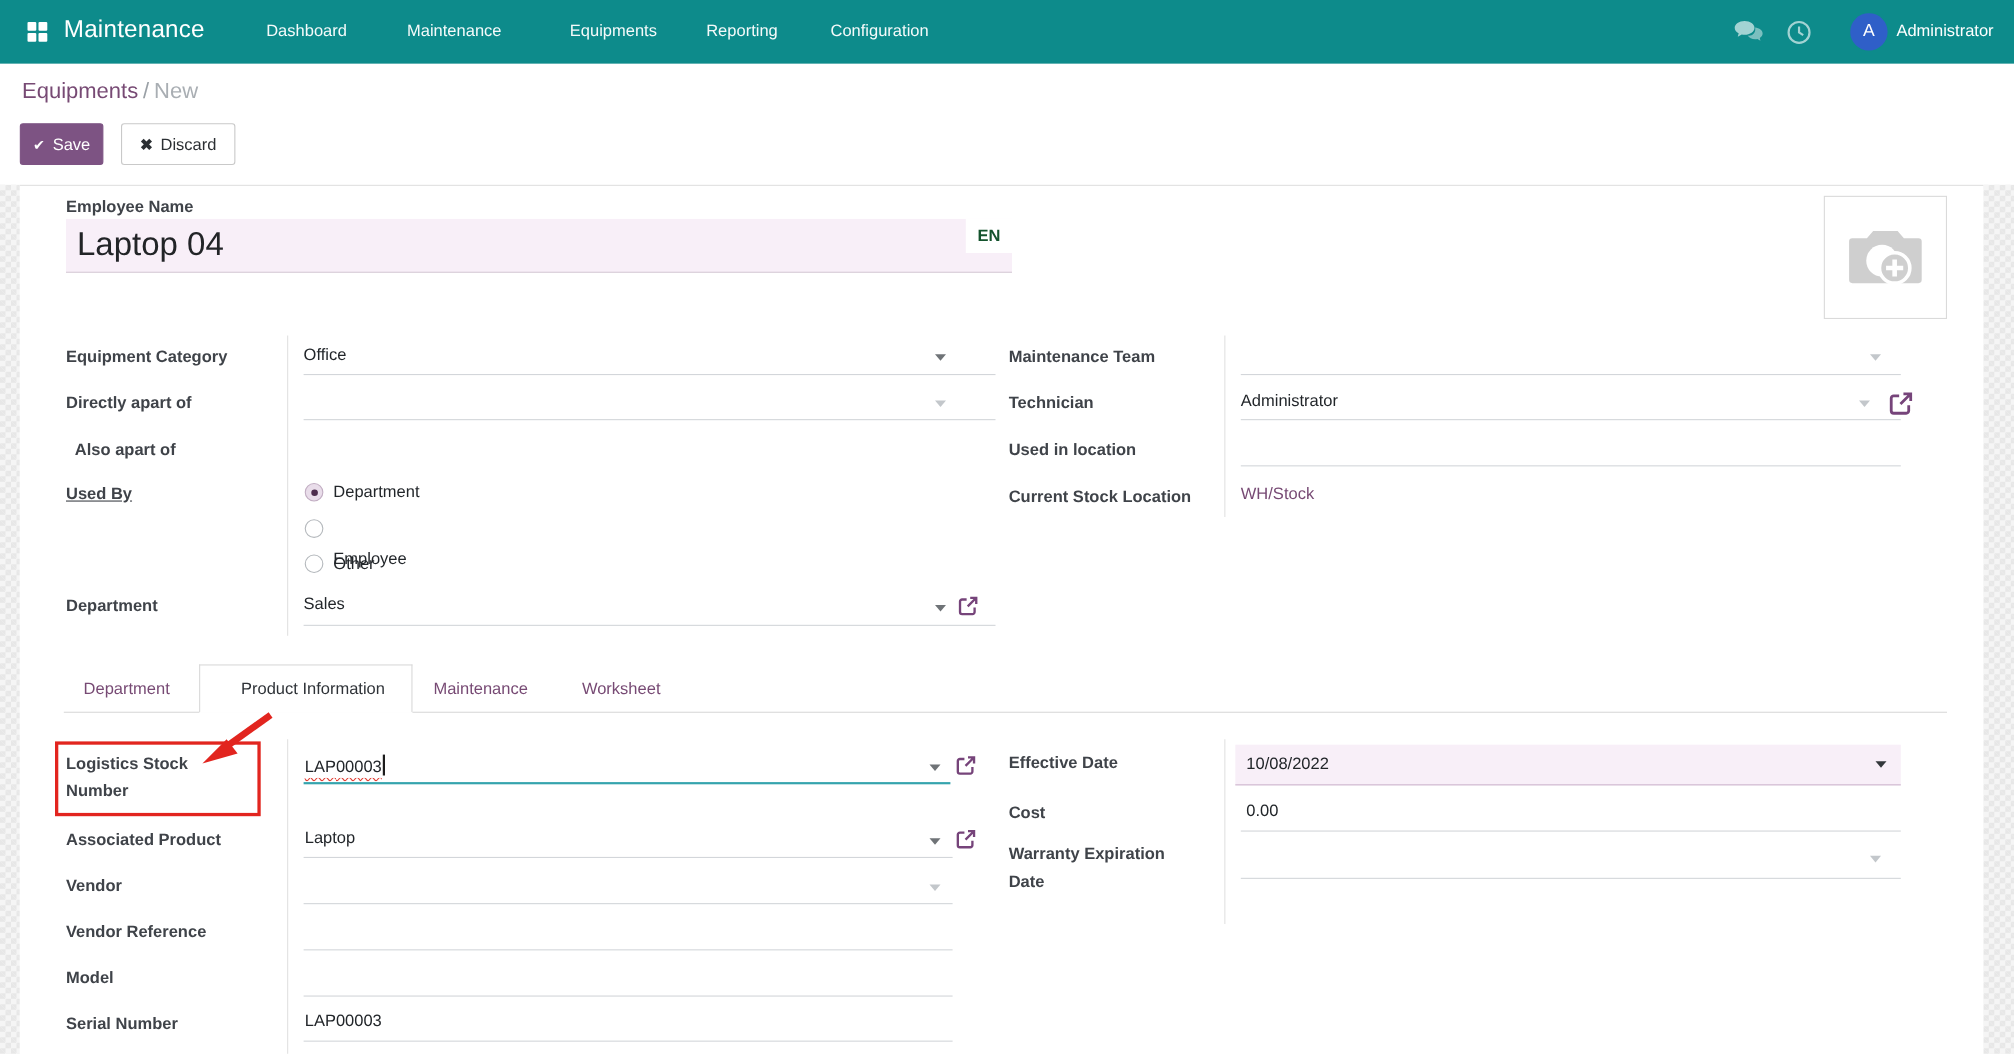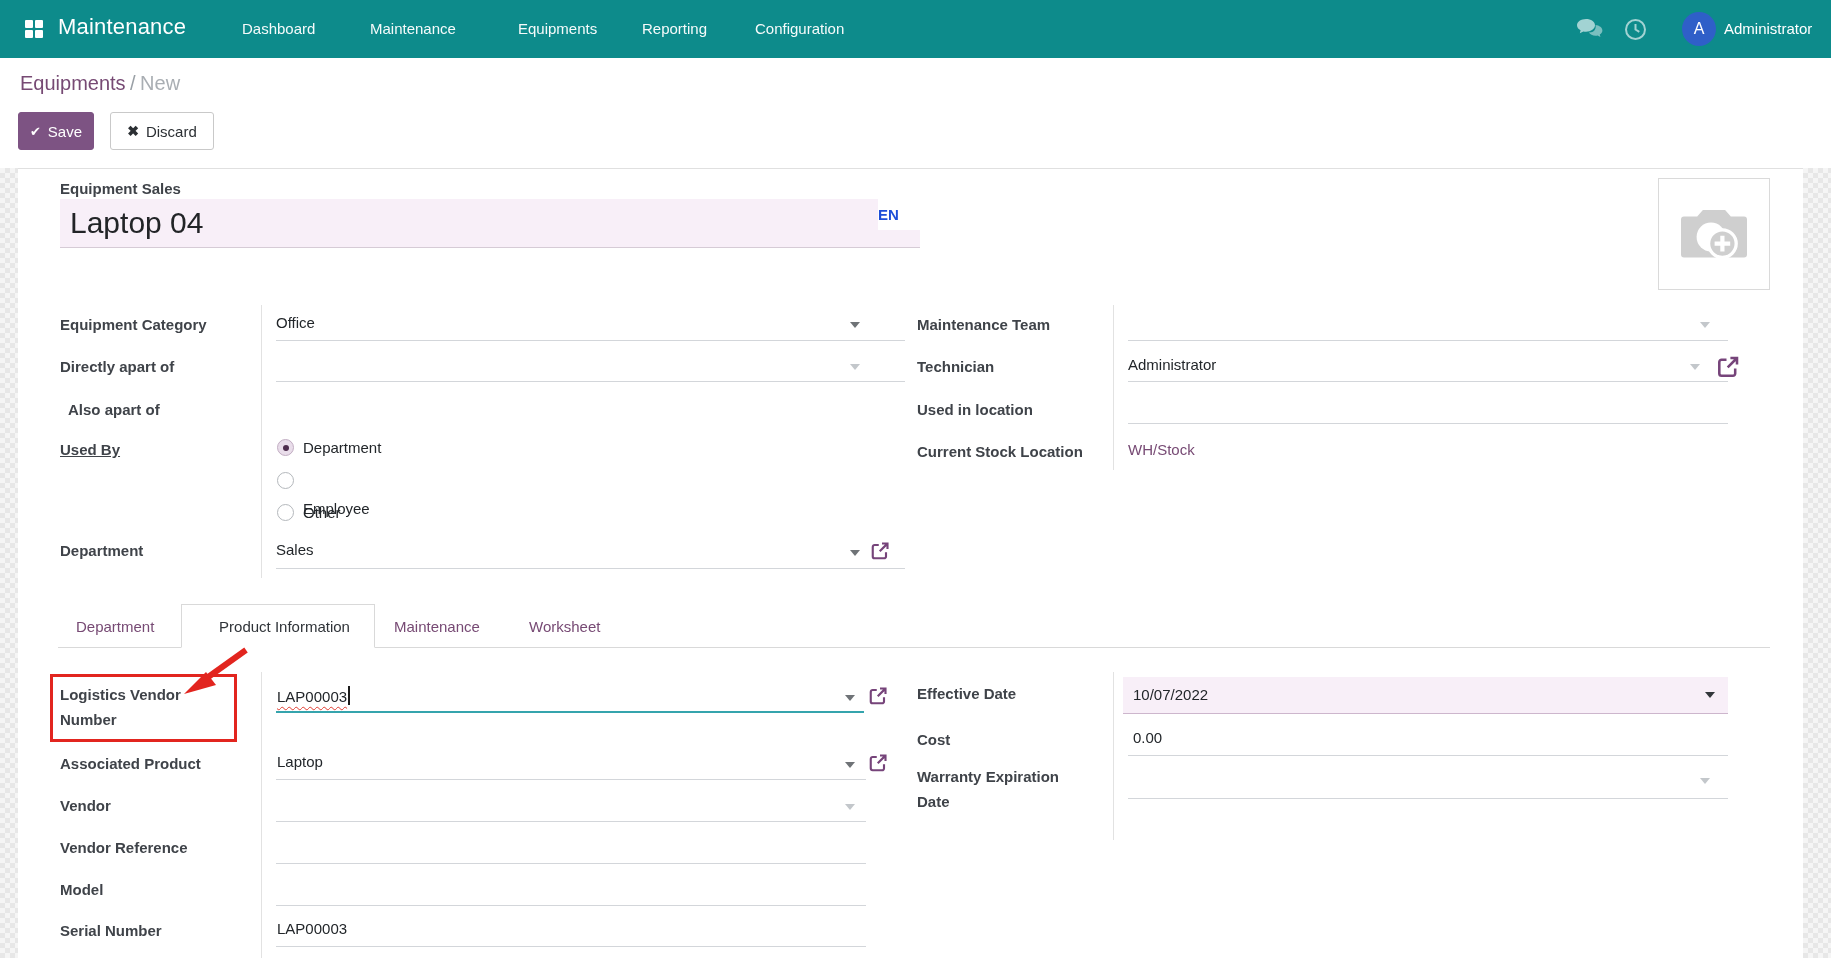--- a/index.html
+++ b/index.html
@@ -36,21 +36,21 @@
   .caret.pale { border-top-color:#c3c7cb; }
   .caret.dark { border-top-color:#33373b; }
   .extlink { position:absolute; width:20px; height:20px; cursor:pointer; }
   .radio { position:absolute; width:17px; height:17px; border-radius:50%; border:1px solid #b4b8bc; background:#fff; cursor:pointer; }
   .radio.sel { background:#e9ddea; border-color:#c2aec3; }
   .radio.sel::after { content:""; position:absolute; left:5px; top:5px; width:6px; height:6px; border-radius:50%; background:#4d2c4d; }
   .radiolbl { position:absolute; font-size:15px; color:#22262a; cursor:pointer; }
   
   .namefield { position:absolute; left:60px; top:199px; width:860px; height:49px; background:#f8eff8; border-bottom:1px solid #d6cbd6; }
   .nametext { position:absolute; left:10px; top:7px; font-size:30px; color:#222427; }
-  .enbadge { position:absolute; left:878px; top:199px; width:42px; height:31px; background:#fff; color:#1d4ed8; font-size:15px; font-weight:700; line-height:31px; cursor:pointer; }
+  .enbadge { position:absolute; left:878px; top:199px; width:42px; height:31px; background:#fff; color:#14532d; font-size:15px; font-weight:700; text-align:center; line-height:31px; cursor:pointer; }
   
   .photobox { position:absolute; left:1658px; top:178px; width:112px; height:112px; border:1px solid #dadada; background:#fff; display:flex; align-items:center; justify-content:center; cursor:pointer; }
   
   .tabline { position:absolute; left:58px; top:647px; width:1712px; height:1px; background:#d9d9d9; }
   .tab { position:absolute; top:605px; height:43px; line-height:43px; font-size:15px; color:#774a74; cursor:pointer; }
   .tab.active { background:#fff; color:#2f3338; border:1px solid #d9d9d9; border-bottom:1px solid #fff; text-align:center;padding-left:13px; }
   
   .redbox { position:absolute; left:50px; top:674px; width:187px; height:68px; border:3px solid #e2251f; }
   .cursorbar { display:inline-block; width:2px; height:19px; background:#1c1c1c; vertical-align:-3px; margin-left:1px; }
   .wavy { text-decoration:underline; text-decoration-style:wavy; text-decoration-color:#e03c31; text-decoration-thickness:1px; text-underline-offset:4px; }
@@ -99,21 +99,21 @@
 </div>
 <div class="btn btn-discard">
   <span style="font-size:14px; font-weight:700;">✖</span>
   <span>Discard</span>
 </div>
 
 <div class="abs checker" style="left:0; top:168px; width:18px; height:790px;"></div>
 <div class="abs checker" style="left:1803px; top:168px; width:28px; height:790px;"></div>
 <div class="sheet"></div>
 
-<div class="flabel" style="left:60px; top:176px;">Equipment Sales</div>
+<div class="flabel" style="left:60px; top:176px;">Employee Name</div>
 <div class="namefield">
   <div class="nametext">Laptop 04</div>
 </div>
 <div class="enbadge">EN</div>
 
 <div class="photobox">
   <svg width="78" height="66" viewBox="0 0 26 22">
     <path d="M3 5.2h4.4L9.3 3h7.4l1.9 2.2H23a1 1 0 0 1 1 1v11.6a1 1 0 0 1-1 1H3a1 1 0 0 1-1-1V6.2a1 1 0 0 1 1-1z" fill="#cfcfcf"></path>
     <circle cx="12" cy="12" r="4.8" fill="#fff"></circle>
     <circle cx="15.8" cy="14.2" r="4.6" fill="#cfcfcf" stroke="#fff" stroke-width="1.1"></circle>
@@ -183,21 +183,21 @@
 <div class="tab" style="left:529px;">Worksheet</div>
 
 <div class="vsep" style="left:261px; top:672px; height:286px;"></div>
 
 <div class="redbox"></div>
 <svg class="abs" style="left:174px; top:644px;" width="80" height="52" viewBox="0 0 80 52">
   <line x1="72" y1="6" x2="30" y2="36" stroke="#e2251f" stroke-width="6"></line>
   <polygon points="10,50 32,28 42,41" fill="#e2251f"></polygon>
 </svg>
 
-<div class="flabel" style="left:60px; top:682px; width:152px;">Logistics Vendor Number</div>
+<div class="flabel" style="left:60px; top:682px; width:152px;">Logistics Stock Number</div>
 <div class="fval" style="left:277px; top:686px;"><span class="wavy">LAP00003</span><span class="cursorbar"></span></div>
 <div class="caret" style="left:845px; top:695px;"></div>
 <svg class="extlink" style="left:868px; top:686px;" viewBox="0 0 16 16">
   <path d="M7 3.2H3.7A1.5 1.5 0 0 0 2.2 4.7v7.6a1.5 1.5 0 0 0 1.5 1.5h7.6a1.5 1.5 0 0 0 1.5-1.5V9" fill="none" stroke="#76447a" stroke-width="1.7"></path>
   <path d="M7.8 8.2l5.7-5.7M9.6 2h4.4v4.4" fill="none" stroke="#76447a" stroke-width="1.7"></path>
 </svg>
 <div class="focusline" style="left:276px; top:711px; width:588px;"></div>
 
 <div class="flabel" style="left:60px; top:751px;">Associated Product</div>
 <div class="fval" style="left:277px; top:753px;">Laptop</div>
@@ -222,21 +222,21 @@
 <div class="uline" style="left:276px; top:905px; width:590px;"></div>
 
 <div class="flabel" style="left:60px; top:918px;">Serial Number</div>
 <div class="fval" style="left:277px; top:920px;">LAP00003</div>
 <div class="uline" style="left:276px; top:946px; width:590px;"></div>
 
 <div class="vsep" style="left:1113px; top:672px; height:168px;"></div>
 
 <div class="flabel" style="left:917px; top:681px;">Effective Date</div>
 <div class="pinkfield" style="left:1123px; top:677px; width:605px; height:37px;">
-  <div class="fval" style="left:10px; top:9px;">10/07/2022</div>
+  <div class="fval" style="left:10px; top:9px;">10/08/2022</div>
   <div class="caret dark" style="left:582px; top:15px;"></div>
 </div>
 
 <div class="flabel" style="left:917px; top:727px;">Cost</div>
 <div class="fval" style="left:1133px; top:729px;">0.00</div>
 <div class="uline" style="left:1128px; top:755px; width:600px;"></div>
 
 <div class="flabel" style="left:917px; top:764px; width:162px;">Warranty Expiration Date</div>
 <div class="fval" style="left:1133px; top:770px;"></div>
 <div class="caret pale" style="left:1700px; top:778px;"></div>

